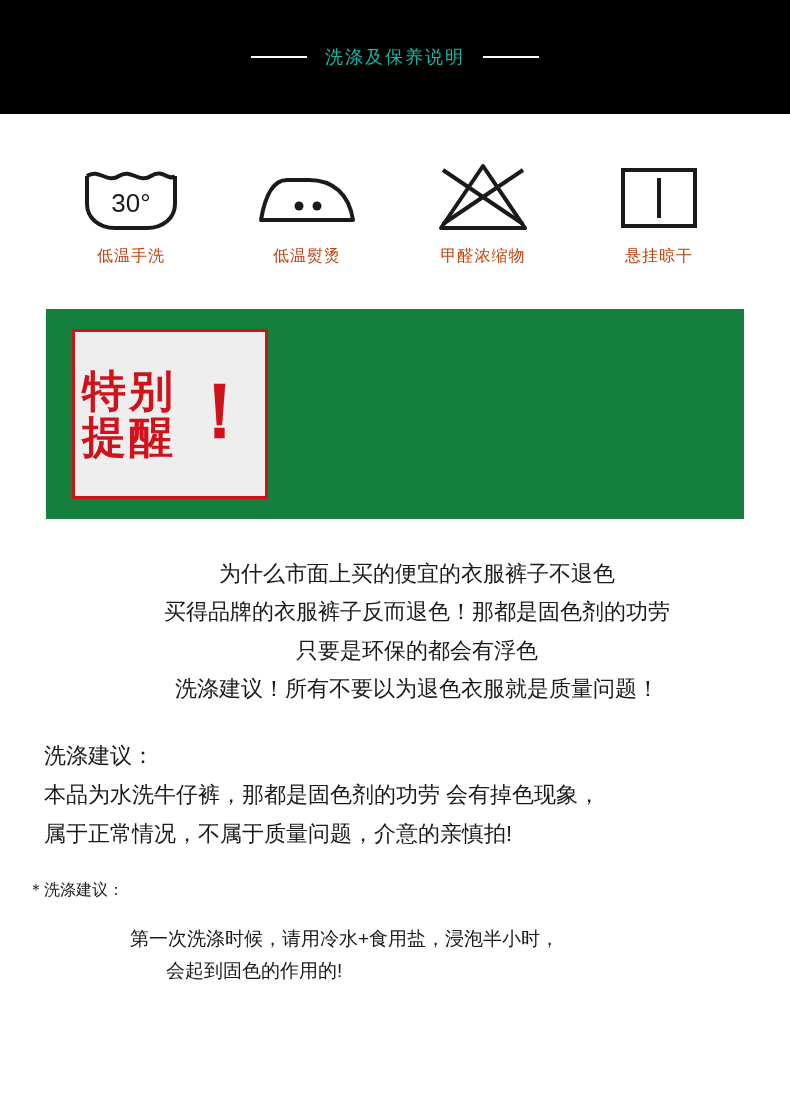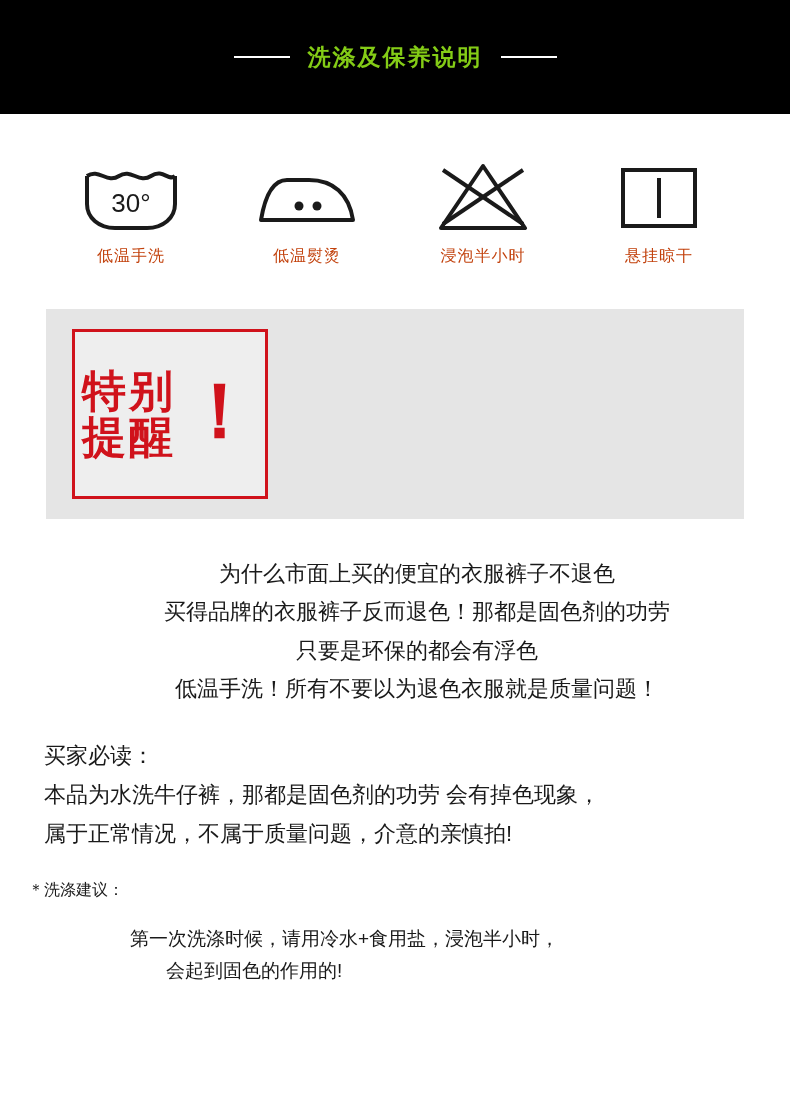--- a/index.html
+++ b/index.html
@@ -29,24 +29,24 @@
     display: flex;
     align-items: center;
     gap: 18px;
   }
   .rule {
     width: 56px;
     height: 2px;
     background: #ffffff;
   }
   .header-title {
-    color: #84cc16;
-    font-size: 23px;
+    color: #14b8a6;
+    font-size: 18px;
     letter-spacing: 2px;
-    font-weight: bold;
+    font-weight: normal;
     white-space: nowrap;
   }
 
   
   .care-row {
     display: flex;
     justify-content: center;
     align-items: flex-start;
     gap: 58px;
     padding-top: 38px;
@@ -66,21 +66,21 @@
   .care-label {
     margin-top: 8px;
     font-size: 16px;
     color: #c2410c;
     letter-spacing: 1px;
   }
 
   
   .notice {
     margin: 42px 46px 0 46px;
-    background: #e5e5e5;
+    background: #15803d;
     height: 210px;
     display: flex;
     align-items: center;
     padding: 0 26px;
   }
   .notice-badge {
     border: 3px solid #d0121b;
     width: 196px;
     height: 170px;
     display: flex;
@@ -200,21 +200,21 @@
   </div>
 
   <div class="care-item">
     <div class="care-glyph">
       <svg width="108" height="80" viewBox="0 0 108 80">
         <path d="M54 8 L96 70 L12 70 Z" fill="none" stroke="#1a1a1a" stroke-width="4" stroke-linejoin="round"></path>
         <line x1="14" y1="12" x2="94" y2="66" stroke="#1a1a1a" stroke-width="4"></line>
         <line x1="94" y1="12" x2="14" y2="66" stroke="#1a1a1a" stroke-width="4"></line>
       </svg>
     </div>
-    <div class="care-label">浸泡半小时</div>
+    <div class="care-label">甲醛浓缩物</div>
   </div>
 
   <div class="care-item">
     <div class="care-glyph">
       <svg width="108" height="80" viewBox="0 0 108 80">
         <rect x="18" y="12" width="72" height="56" fill="none" stroke="#1a1a1a" stroke-width="4"></rect>
         <line x1="54" y1="20" x2="54" y2="60" stroke="#1a1a1a" stroke-width="4"></line>
       </svg>
     </div>
     <div class="care-label">悬挂晾干</div>
@@ -231,25 +231,25 @@
       </div>
       <div class="badge-bang">！</div>
     </div>
   </div>
 </div>
 
 <div class="para-center">
   <div class="p-line">为什么市面上买的便宜的衣服裤子不退色</div>
   <div class="p-line">买得品牌的衣服裤子反而退色！那都是固色剂的功劳</div>
   <div class="p-line">只要是环保的都会有浮色</div>
-  <div class="p-line">低温手洗！所有不要以为退色衣服就是质量问题！</div>
+  <div class="p-line">洗涤建议！所有不要以为退色衣服就是质量问题！</div>
 </div>
 
 <div class="buyer">
-  <div class="b-line">买家必读：</div>
+  <div class="b-line">洗涤建议：</div>
   <div class="b-line">本品为水洗牛仔裤，那都是固色剂的功劳 会有掉色现象，</div>
   <div class="b-line">属于正常情况，不属于质量问题，介意的亲慎拍!</div>
 </div>
 
 <div class="advice">
   <div class="advice-label">＊洗涤建议：</div>
   <div class="advice-body">
     <div class="advice-line">第一次洗涤时候，请用冷水+食用盐，浸泡半小时，</div>
     <div class="advice-line indent">会起到固色的作用的!</div>
   </div>

